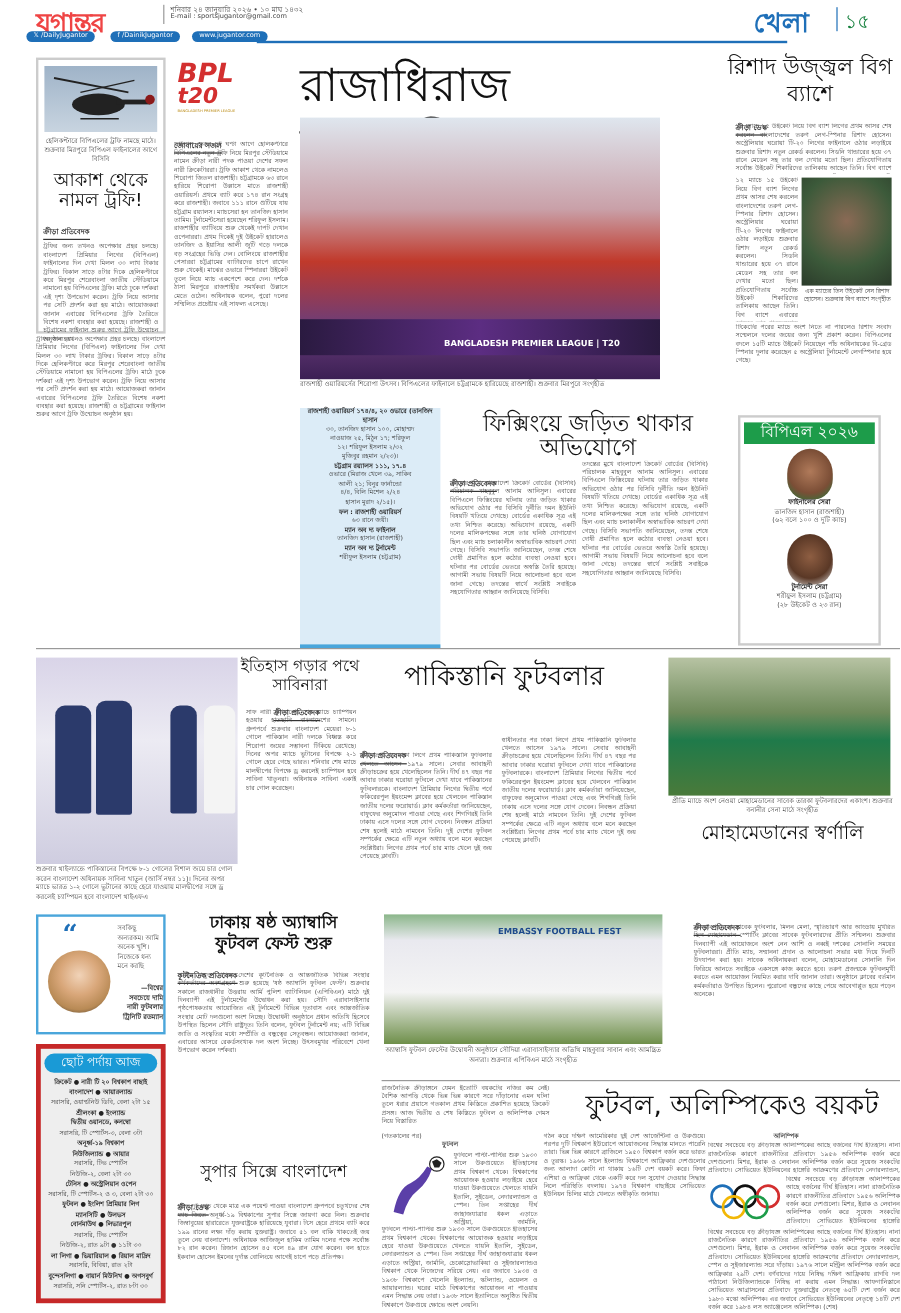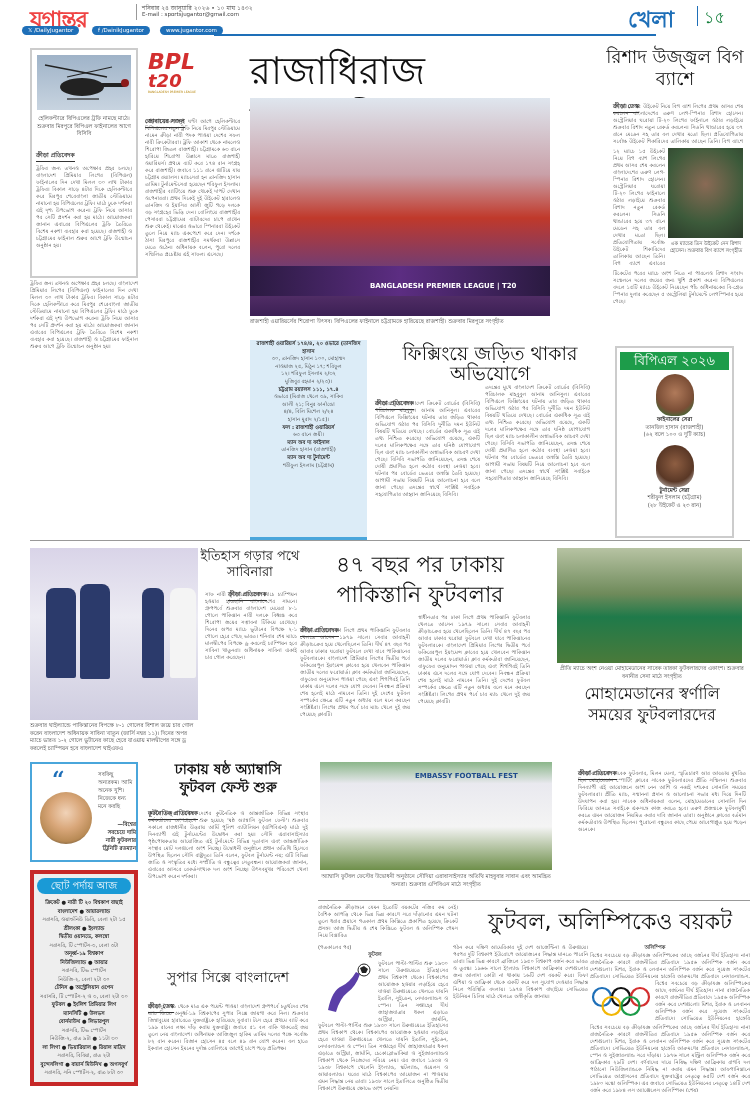--- a/index.html
+++ b/index.html
@@ -48,20 +48,21 @@
     <svg width="96" height="55" viewBox="0 0 96 55">
       <line x1="8" y1="10" x2="70" y2="22" stroke="#222" stroke-width="1.5"></line>
       <line x1="30" y1="22" x2="75" y2="12" stroke="#222" stroke-width="1.2"></line>
       <ellipse cx="45" cy="32" rx="22" ry="9" fill="#222"></ellipse>
       <rect x="60" y="28" width="28" height="4" fill="#222"></rect>
       <circle cx="88" cy="28" r="4" fill="#8b1a1a"></circle>
       <line x1="30" y1="44" x2="62" y2="44" stroke="#222" stroke-width="1.2"></line>
     </svg>
   </div>
   <div class="caption" style="padding:0 4px;">হেলিকপ্টারে বিপিএলের ট্রফি নামছে মাঠে। শুক্রবার মিরপুরে বিপিএল ফাইনালের আগে     বিসিবি</div>
+  <div class="hl" style="font-size:15px;margin-top:4px;">আকাশ থেকে নামল ট্রফি!</div>
   <div style="padding:4px 4px 0;"><span class="byline">ক্রীড়া প্রতিবেদক</span></div>
   <div class="body-text" style="padding:3px 4px;height:96px;">ট্রফির জন্য তখনও অপেক্ষার প্রহর চলছে। বাংলাদেশ প্রিমিয়ার লিগের (বিপিএল) ফাইনালের দিন দেখা মিলল ৩০ লাখ টাকার ট্রফির। বিকাল সাড়ে ৪টার দিকে হেলিকপ্টারে করে মিরপুর শেরেবাংলা জাতীয় স্টেডিয়ামে নামানো হয় বিপিএলের ট্রফি। মাঠে ঢুকে দর্শকরা এই দৃশ্য উপভোগ করেন। ট্রফি নিয়ে আসার পর সেটি প্রদর্শন করা হয় মাঠে। আয়োজকরা জানান এবারের বিপিএলের ট্রফি তৈরিতে বিশেষ নকশা ব্যবহার করা হয়েছে। রাজশাহী ও চট্টগ্রামের ফাইনাল শুরুর আগে ট্রফি উন্মোচন অনুষ্ঠান হয়।</div>
 </div>
 <div class="abs body-text" style="left:30px;top:280px;width:108px;height:250px;">ট্রফির জন্য তখনও অপেক্ষার প্রহর চলছে। বাংলাদেশ প্রিমিয়ার লিগের (বিপিএল) ফাইনালের দিন দেখা মিলল ৩০ লাখ টাকার ট্রফির। বিকাল সাড়ে ৪টার দিকে হেলিকপ্টারে করে মিরপুর শেরেবাংলা জাতীয় স্টেডিয়ামে নামানো হয় বিপিএলের ট্রফি। মাঠে ঢুকে দর্শকরা এই দৃশ্য উপভোগ করেন। ট্রফি নিয়ে আসার পর সেটি প্রদর্শন করা হয় মাঠে। আয়োজকরা জানান এবারের বিপিএলের ট্রফি তৈরিতে বিশেষ নকশা ব্যবহার করা হয়েছে। রাজশাহী ও চট্টগ্রামের ফাইনাল শুরুর আগে ট্রফি উন্মোচন অনুষ্ঠান হয়।</div>
 
 <div class="abs" style="left:148px;top:52px;width:58px;height:48px;">
   <div style="font-family:'DejaVu Sans',sans-serif;font-weight:bold;font-style:italic;color:#d32f2f;font-size:22px;line-height:20px;">BPL</div>
   <div style="font-family:'DejaVu Sans',sans-serif;font-weight:bold;font-style:italic;color:#d32f2f;font-size:18px;line-height:18px;">t20</div>
   <div style="font-size:3px;color:#b8860b;font-family:'DejaVu Sans',sans-serif;">BANGLADESH PREMIER LEAGUE</div>
 </div>
@@ -132,32 +133,30 @@
   <div style="position:absolute;left:50px;top:36px;width:30px;height:95px;background:#2b3a6b;border-radius:8px 8px 2px 2px;"></div>
   <div style="position:absolute;left:112px;top:40px;width:22px;height:90px;background:#2b3a6b;border-radius:8px 8px 2px 2px;"></div>
   <div style="position:absolute;left:140px;top:40px;width:26px;height:90px;background:#f4f4f4;border-radius:8px 8px 2px 2px;"></div>
 </div>
 <div class="abs caption" style="left:30px;top:722px;width:170px;text-align:left;">শুক্রবার থাইল্যান্ডে পাকিস্তানের বিপক্ষে ৮-১ গোলের বিশাল জয়ে চার গোল করেন বাংলাদেশ অধিনায়ক সাবিনা খাতুন (জার্সি নম্বর ১১)। দিনের অপর ম্যাচে ভারত ১-২ গোলে ভুটানের কাছে হেরে যাওয়ায় মালদ্বীপের সঙ্গে ড্র করলেই চ্যাম্পিয়ন হবে বাংলাদেশ     থাইএফএ</div>
 <div class="abs hl" style="left:200px;top:548px;width:100px;font-size:13px;line-height:16px;">ইতিহাস গড়ার পথে সাবিনারা</div>
 <div class="abs" style="left:228px;top:581px;"><span class="byline">ক্রীড়া প্রতিবেদক</span></div>
 <div class="abs body-text" style="left:205px;top:591px;width:92px;height:165px;">সাফ নারী ফুটসালের শেষ ম্যাচে চ্যাম্পিয়ন হওয়ার হাতছানি বাংলাদেশের সামনে। গ্রুপপর্বে শুক্রবার বাংলাদেশ মেয়েরা ৮-১ গোলে পাকিস্তান নারী দলকে বিধ্বস্ত করে শিরোপা জয়ের সম্ভাবনা টিকিয়ে রেখেছে। দিনের অপর ম্যাচে ভুটানের বিপক্ষে ২-১ গোলে হেরে গেছে ভারত। শনিবার শেষ ম্যাচে মালদ্বীপের বিপক্ষে ড্র করলেই চ্যাম্পিয়ন হবে সাবিনা খাতুনরা। অধিনায়ক সাবিনা একাই চার গোল করেছেন।</div>
 
 <div class="abs hl" style="left:300px;top:550px;width:240px;font-size:22px;line-height:30px;">
-  <div>৪৭ বছর পর ঢাকায়</div>
   <div>পাকিস্তানি ফুটবলার</div>
 </div>
 <div class="abs" style="left:300px;top:617px;"><span class="byline">ক্রীড়া প্রতিবেদক</span></div>
 <div class="abs body-text" style="left:300px;top:627px;width:110px;height:126px;">স্বাধীনতার পর ঢাকা লিগে প্রথম পাকিস্তানি ফুটবলার খেলতে আসেন ১৯৭৯ সালে। সেবার আবাহনী ক্রীড়াচক্রের হয়ে খেলেছিলেন তিনি। দীর্ঘ ৪৭ বছর পর আবার ঢাকার ঘরোয়া ফুটবলে দেখা যাবে পাকিস্তানের ফুটবলারকে। বাংলাদেশ প্রিমিয়ার লিগের দ্বিতীয় পর্বে ফকিরেরপুল ইয়ংমেন্স ক্লাবের হয়ে খেলবেন পাকিস্তান জাতীয় দলের ফরোয়ার্ড। ক্লাব কর্মকর্তারা জানিয়েছেন, বাফুফের অনুমোদন পাওয়া গেছে এবং শিগগিরই তিনি ঢাকায় এসে দলের সঙ্গে যোগ দেবেন। নিবন্ধন প্রক্রিয়া শেষ হলেই মাঠে নামবেন তিনি। দুই দেশের ফুটবল সম্পর্কের ক্ষেত্রে এটি নতুন অধ্যায় বলে মনে করছেন সংশ্লিষ্টরা। লিগের প্রথম পর্বে চার ম্যাচ খেলে দুই জয় পেয়েছে ক্লাবটি।</div>
 <div class="abs body-text" style="left:418px;top:614px;width:112px;height:140px;">স্বাধীনতার পর ঢাকা লিগে প্রথম পাকিস্তানি ফুটবলার খেলতে আসেন ১৯৭৯ সালে। সেবার আবাহনী ক্রীড়াচক্রের হয়ে খেলেছিলেন তিনি। দীর্ঘ ৪৭ বছর পর আবার ঢাকার ঘরোয়া ফুটবলে দেখা যাবে পাকিস্তানের ফুটবলারকে। বাংলাদেশ প্রিমিয়ার লিগের দ্বিতীয় পর্বে ফকিরেরপুল ইয়ংমেন্স ক্লাবের হয়ে খেলবেন পাকিস্তান জাতীয় দলের ফরোয়ার্ড। ক্লাব কর্মকর্তারা জানিয়েছেন, বাফুফের অনুমোদন পাওয়া গেছে এবং শিগগিরই তিনি ঢাকায় এসে দলের সঙ্গে যোগ দেবেন। নিবন্ধন প্রক্রিয়া শেষ হলেই মাঠে নামবেন তিনি। দুই দেশের ফুটবল সম্পর্কের ক্ষেত্রে এটি নতুন অধ্যায় বলে মনে করছেন সংশ্লিষ্টরা। লিগের প্রথম পর্বে চার ম্যাচ খেলে দুই জয় পেয়েছে ক্লাবটি।</div>
 
 <div class="abs photo" style="left:557px;top:548px;width:185px;height:115px;background:linear-gradient(180deg,#b7c3a3 0%,#6e8a5a 40%,#1f7a4a 60%,#4a7a3a 100%);"></div>
 <div class="abs caption" style="left:557px;top:665px;width:190px;">প্রীতি ম্যাচে অংশ নেওয়া মোহামেডানের সাবেক তারকা ফুটবলারদের একাংশ। শুক্রবার বনানীর সেনা মাঠে     সংগৃহীত</div>
 <div class="abs hl" style="left:557px;top:683px;width:190px;font-size:16px;line-height:21px;">
   <div>মোহামেডানের স্বর্ণালি</div>
-  <div>সময়ের ফুটবলারদের</div>
 </div>
 <div class="abs" style="left:578px;top:760px;"><span class="byline">ক্রীড়া প্রতিবেদক</span></div>
 <div class="abs body-text" style="left:578px;top:770px;width:168px;height:122px;">একঝাঁক তারকা সাবেক ফুটবলার, মিলন মেলা, স্মৃতিচারণ আর আড্ডায় মুখরিত ছিল মোহামেডান স্পোর্টিং ক্লাবের সাবেক ফুটবলারদের প্রীতি সম্মিলন। শুক্রবার দিনব্যাপী এই আয়োজনে অংশ নেন আশি ও নব্বই দশকের সোনালি সময়ের ফুটবলাররা। প্রীতি ম্যাচ, সম্মাননা প্রদান ও আলোচনা সভার মধ্য দিয়ে দিনটি উদযাপন করা হয়। সাবেক অধিনায়করা বলেন, মোহামেডানের সোনালি দিন ফিরিয়ে আনতে সবাইকে একসঙ্গে কাজ করতে হবে। তরুণ প্রজন্মকে ফুটবলমুখী করতে এমন আয়োজন নিয়মিত করার দাবি জানান তারা। অনুষ্ঠানে ক্লাবের বর্তমান কর্মকর্তারাও উপস্থিত ছিলেন। পুরোনো বন্ধুদের কাছে পেয়ে আবেগাপ্লুত হয়ে পড়েন অনেকে।</div>
 
 <div class="abs" style="left:30px;top:762px;width:108px;height:100px;border:2px solid #4aa6db;">
   <div style="position:absolute;left:20px;top:2px;font-size:22px;font-weight:bold;color:#1e6fb8;font-family:'DejaVu Serif',serif;">“</div>
   <div style="position:absolute;left:8px;top:28px;width:52px;height:52px;border-radius:50%;background:radial-gradient(circle at 50% 40%,#f1d3b8 0%,#d9a77a 40%,#b88a55 70%,#222 100%);"></div>
   <div style="position:absolute;left:66px;top:6px;width:38px;font-size:5.5px;line-height:8px;color:#444;font-family:'DejaVu Sans',sans-serif;">সবকিছু অন্যরকম। আমি অনেক খুশি। নিজেকে ধন্য মনে করছি</div>
   <div style="position:absolute;left:62px;top:56px;width:42px;font-size:5.5px;line-height:8px;color:#333;text-align:right;font-family:'DejaVu Sans',sans-serif;font-weight:bold;">
     <div>—বিশ্বের</div>

